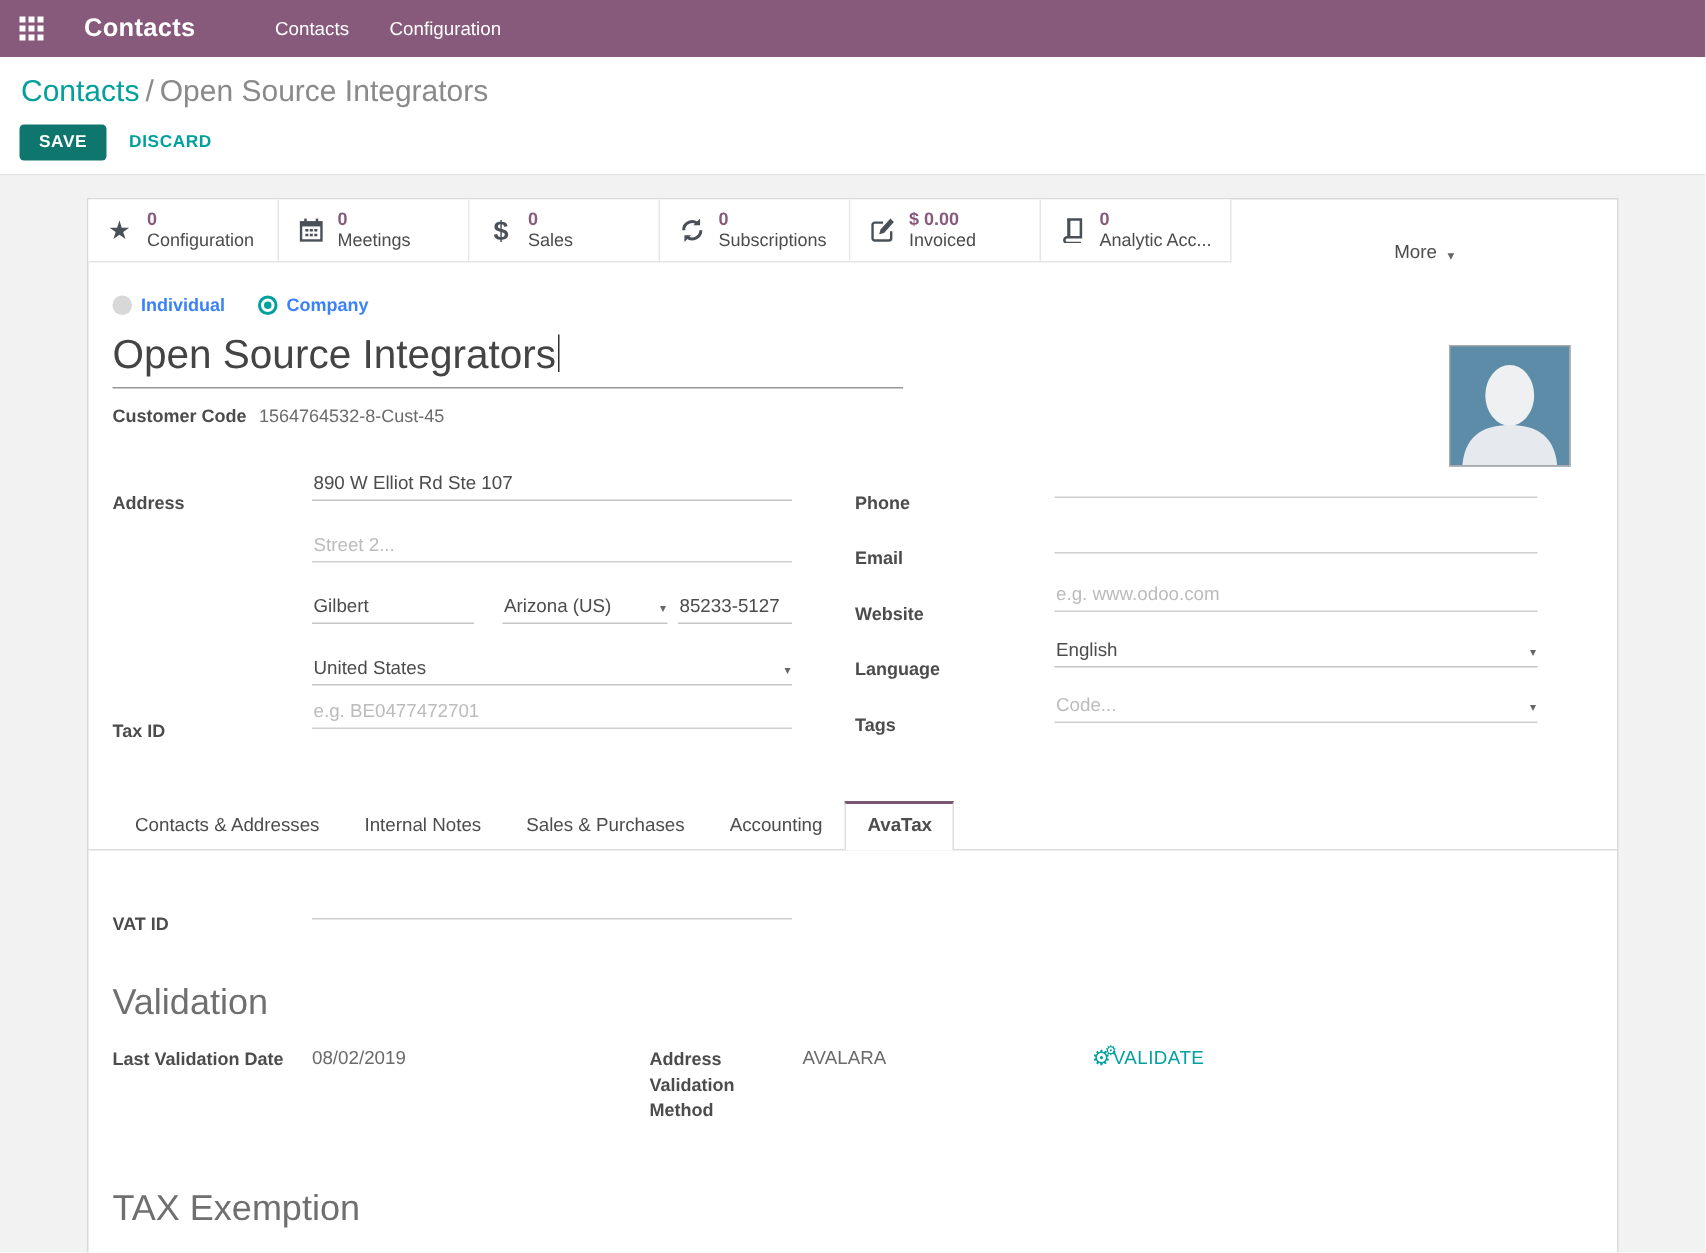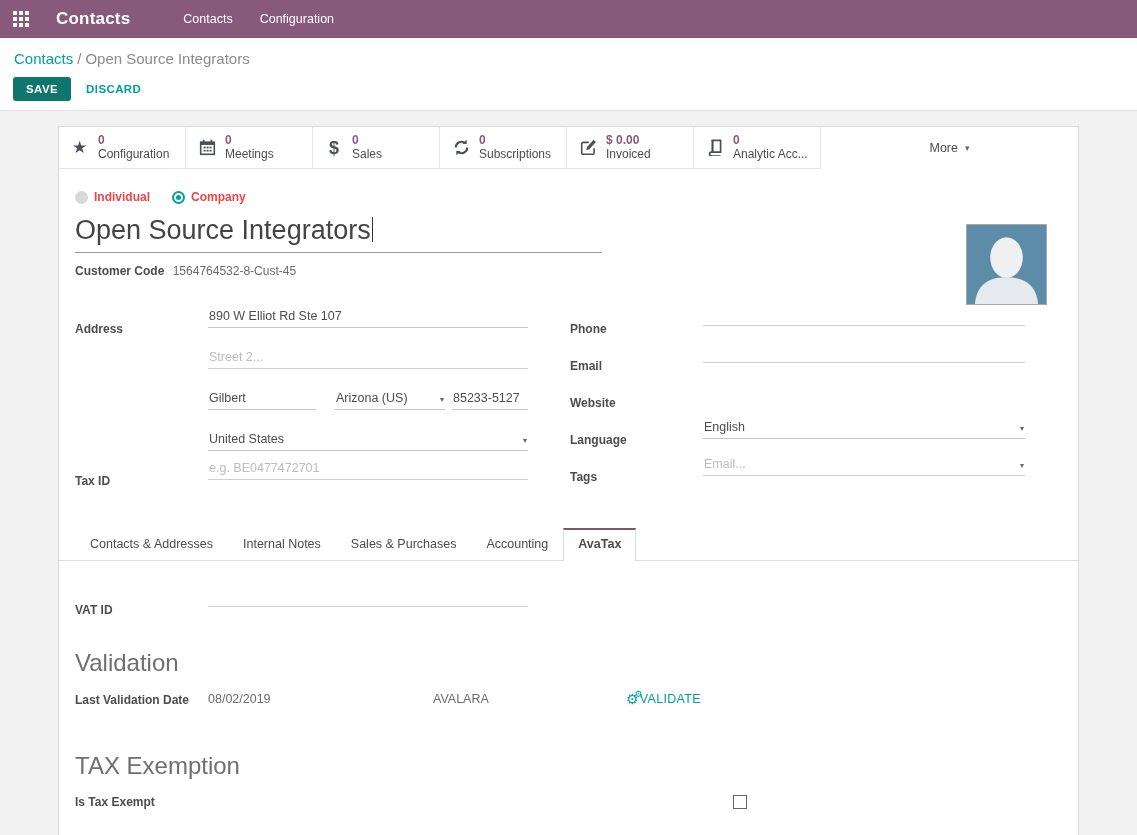--- a/index.html
+++ b/index.html
@@ -15,21 +15,21 @@
   }
   .apps-grid { width: 16px; height: 16px; margin-left: 13px;
     display: grid; grid-template-columns: repeat(3, 4px); grid-template-rows: repeat(3, 4px);
     gap: 2px; cursor: pointer; }
   .apps-grid i { background: #fff; display: block; }
   .app-title { font-size: 17px; font-weight: bold; margin-left: 27px; letter-spacing: .2px; }
   .top-menu { display: flex; margin-left: 53px; font-size: 12.5px; gap: 27px; }
   .top-menu span { cursor: pointer; }
   
   .control-panel { background: #fff; padding: 11px 13px 9px; border-bottom: 1px solid #e2e2e2; }
-  .breadcrumb { font-size: 15px; margin: 1px 0 10px 1px; color: #8a8a8a; }
+  .breadcrumb { font-size: 20px; margin: 1px 0 10px 1px; color: #8a8a8a; }
   .breadcrumb .bc-link { color: #00a09d; cursor: pointer; }
   .bc-sep { color: #8a8a8a; padding: 0 4px; }
   .cp-buttons { display: flex; align-items: center; }
   .btn-save {
     background: #0f766e; color: #fff; border: none; font-family: inherit;
     font-size: 11.5px; font-weight: bold; letter-spacing: .4px;
     padding: 6px 13px; border-radius: 3px; cursor: pointer;
   }
   .btn-discard {
     background: transparent; border: none; font-family: inherit; color: #00a09d;
@@ -50,28 +50,28 @@
     padding-left: 13px; cursor: pointer; background: #fff;
   }
   .stat-icon { width: 24px; flex: none; color: #495057; font-size: 17px; line-height: 1; }
   .stat-icon svg { display: block; }
   .stat-icon.dollar { font-weight: bold; font-size: 18px; padding-left: 3px; }
   .stat-text { display: flex; flex-direction: column; line-height: 13.5px; padding-left: 2px; }
   .stat-value { color: #875a7b; font-size: 12px; font-weight: bold; }
   .stat-value:empty { display: none; }
   .stat-label { color: #4c4c4c; font-size: 12px; max-width: 86px; }
   .stat-more {
-    flex: 1; display: flex; align-items: center; justify-content: center;
+    flex: 1; display: flex; align-items: flex-end; justify-content: center;
     font-size: 12.5px; color: #4c4c4c; cursor: pointer; gap: 7px;
   }
   .more-caret { font-size: 9px; color: #666; }
   
   .form-body { padding: 0 16px; position: relative; }
   .radio-row { margin-top: 21px; display: flex; align-items: flex-end; gap: 22px;
-    font-size: 12px; font-weight: bold; color: #ef4444; }
+    font-size: 12px; font-weight: bold; color: #3b82f6; }
   .radio-opt { display: flex; align-items: center; gap: 6px; cursor: pointer; }
   .radio-circle { width: 13px; height: 13px; border-radius: 50%; background: #d8d8d8; position: relative; }
   .radio-circle.checked { background: #fff; border: 2px solid #00a09d; }
   .radio-circle.checked::after {
     content: ""; position: absolute; left: 2px; top: 2px; width: 5px; height: 5px;
     border-radius: 50%; background: #00a09d;
   }
   .record-title-wrap { margin-top: 11px; width: 527px; border-bottom: 1px solid #979797; padding-bottom: 6px; }
   .record-title { font-size: 27px; color: #444; white-space: nowrap; }
   .text-caret { display: inline-block; width: 1px; height: 25px; background: #333; vertical-align: -3px; margin-left: 1px; }
@@ -313,31 +313,34 @@
                 </div>
             </div>
             <div class="field-row">
               <div class="field-label">Email</div>
               <div class="field-control">
                   <div class="input-line empty"><span></span></div>
                 </div>
             </div>
             <div class="field-row">
               <div class="field-label">Website</div>
+              <div class="field-control">
+                  <div class="input-line empty"><span class="placeholder">e.g. www.odoo.com</span></div>
+                </div>
             </div>
             <div class="field-row">
               <div class="field-label">Language</div>
               <div class="field-control">
                   <div class="input-line"><span>English</span><span class="caret-ico">▾</span></div>
                 </div>
             </div>
             <div class="field-row">
               <div class="field-label">Tags</div>
               <div class="field-control">
-                  <div class="input-line empty"><span class="placeholder">Email...</span><span class="caret-ico">▾</span></div>
+                  <div class="input-line empty"><span class="placeholder">Code...</span><span class="caret-ico">▾</span></div>
                 </div>
             </div>
           </div>
         </div>
       </div>
     </div>
 
     <div class="tabs">
       <div class="tab">Contacts &amp; Addresses</div>
       <div class="tab">Internal Notes</div>
@@ -352,20 +355,21 @@
         <div class="field-control">
             <div class="input-line empty"></div>
           </div>
       </div>
 
       <div class="section-heading first">Validation</div>
 
       <div class="val-row">
         <div class="val-label c1">Last Validation Date</div>
         <div class="val-value c2">08/02/2019</div>
+        <div class="val-label c3">Address Validation Method</div>
         <div class="val-value c4">AVALARA</div>
         <div class="validate-link">
           <span class="cogs">⚙<span class="cog2">⚙</span></span>
           <span>VALIDATE</span>
         </div>
       </div>
 
       <div class="section-heading" style="margin-top:43px">TAX Exemption</div>
 
       <div class="exempt-row">

